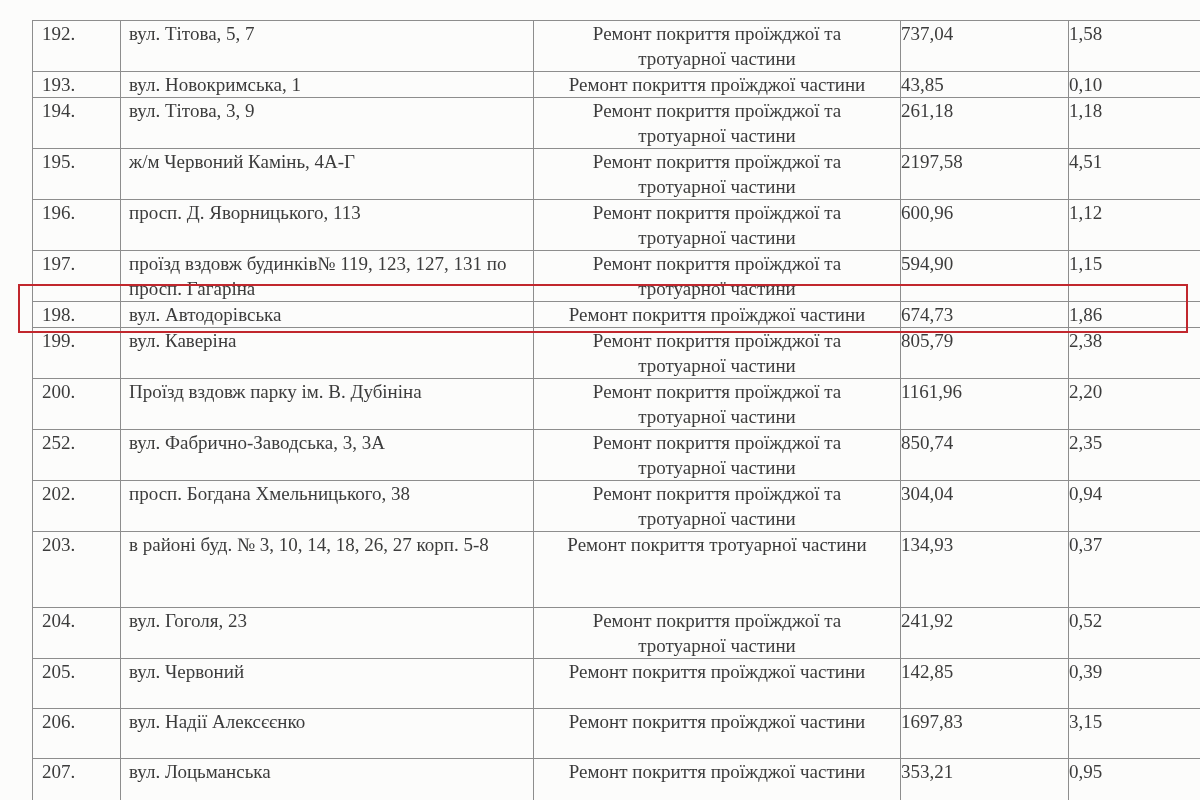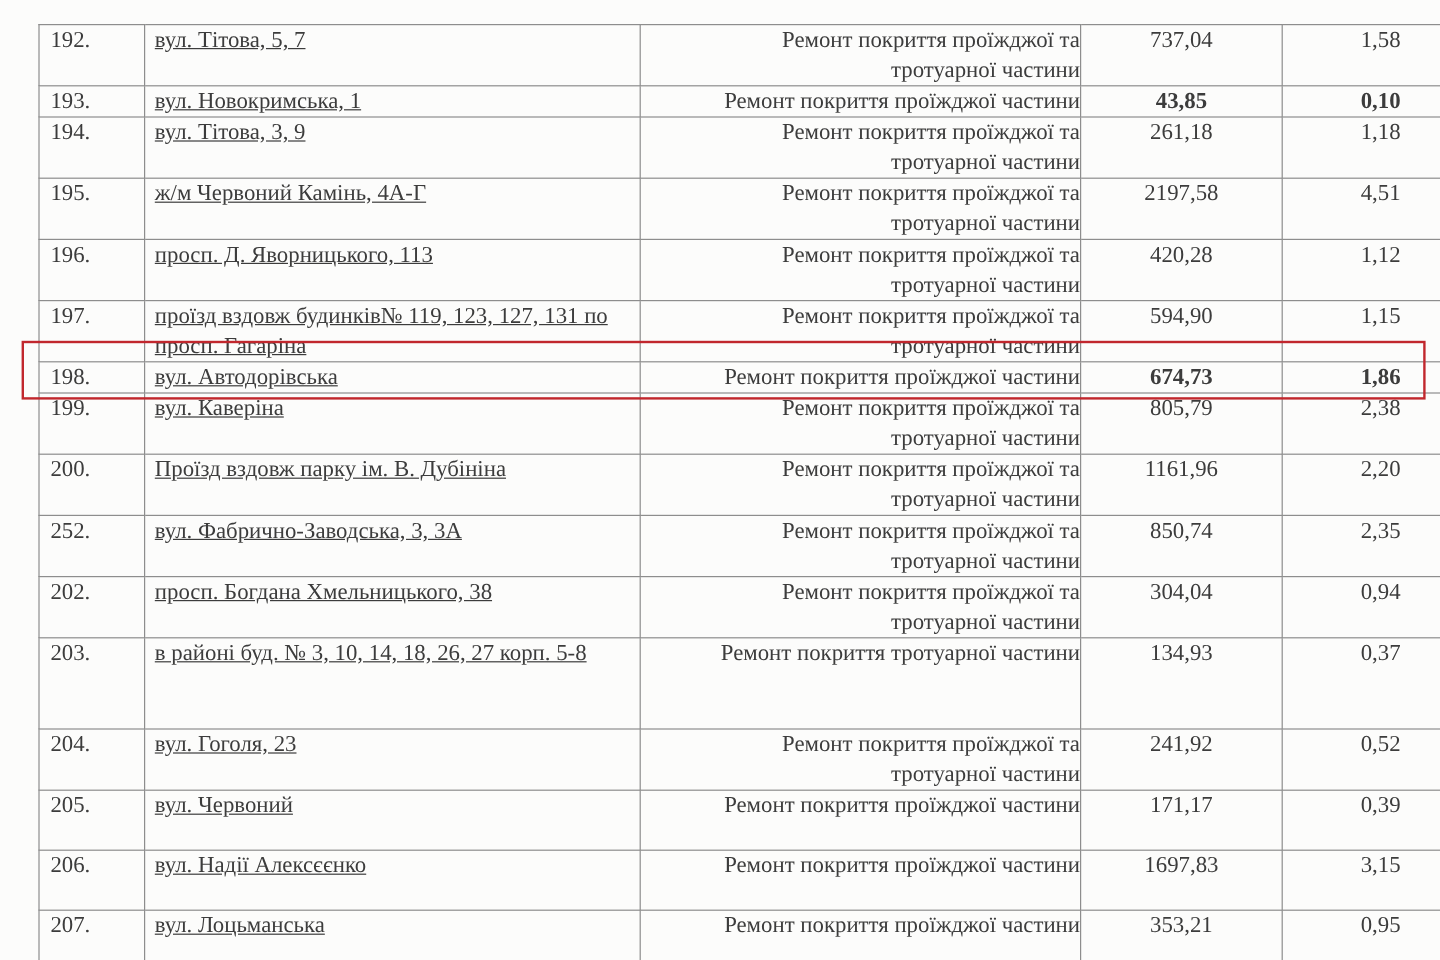--- a/index.html
+++ b/index.html
@@ -42,33 +42,31 @@
       line-height: 25px;
       color: #3c3c3c;
       overflow: visible;
     }
     td.num {
       padding-left: 9px !important;
     }
     td.addr {
       padding-left: 8px !important;
       padding-right: 6px !important;
-      text-decoration: underline;
     }
     td.work {
-      text-align: right;
+      text-align: center;
     }
     td.area, td.cost {
-      text-align: center;
       vertical-align: bottom;
     }
     tr.h2 td { height: 49px; }
     tr.h1 td { height: 25px; margin-left: 16px; }
     tr.h3 td { height: 75px; }
-    td.area.single, td.cost.single { vertical-align: top; font-weight: bold; }
+    td.area.single, td.cost.single { vertical-align: top; }
     .highlight-box {
       position: absolute;
       left: 18px;
       top: 284px;
       width: 1170px;
       height: 49px;
       border: 2px solid #c1272d;
       box-sizing: border-box;
       pointer-events: none;
     }
@@ -113,21 +111,21 @@
         <td class="num">195.</td>
         <td class="addr">ж/м Червоний Камінь, 4А-Г</td>
         <td class="work"><span>Ремонт покриття проїжджої та</span><br><span>тротуарної частини</span></td>
         <td class="area">2197,58</td>
         <td class="cost">4,51</td>
       </tr>
       <tr class="h2">
         <td class="num">196.</td>
         <td class="addr">просп. Д. Яворницького, 113</td>
         <td class="work"><span>Ремонт покриття проїжджої та</span><br><span>тротуарної частини</span></td>
-        <td class="area">420,28</td>
+        <td class="area">600,96</td>
         <td class="cost">1,12</td>
       </tr>
       <tr class="h2 row-197">
         <td class="num">197.</td>
         <td class="addr">проїзд вздовж будинків№ 119, 123, 127, 131 по просп. Гагаріна</td>
         <td class="work"><span>Ремонт покриття проїжджої та</span><br><span>тротуарної частини</span></td>
         <td class="area">594,90</td>
         <td class="cost">1,15</td>
       </tr>
       <tr class="h1 row-198">
@@ -176,21 +174,21 @@
         <td class="num">204.</td>
         <td class="addr">вул. Гоголя, 23</td>
         <td class="work"><span>Ремонт покриття проїжджої та</span><br><span>тротуарної частини</span></td>
         <td class="area">241,92</td>
         <td class="cost">0,52</td>
       </tr>
       <tr class="h2">
         <td class="num">205.</td>
         <td class="addr">вул. Червоний</td>
         <td class="work">Ремонт покриття проїжджої частини</td>
-        <td class="area">171,17</td>
+        <td class="area">142,85</td>
         <td class="cost">0,39</td>
       </tr>
       <tr class="h2">
         <td class="num">206.</td>
         <td class="addr">вул. Надії Алексєєнко</td>
         <td class="work">Ремонт покриття проїжджої частини</td>
         <td class="area">1697,83</td>
         <td class="cost">3,15</td>
       </tr>
       <tr class="h2">

